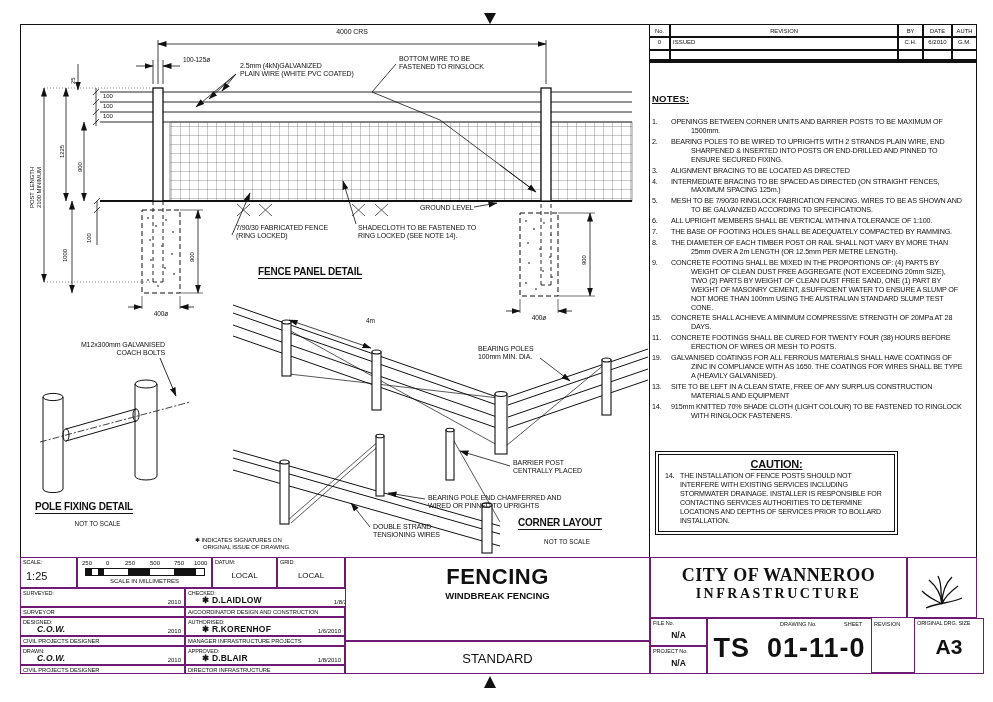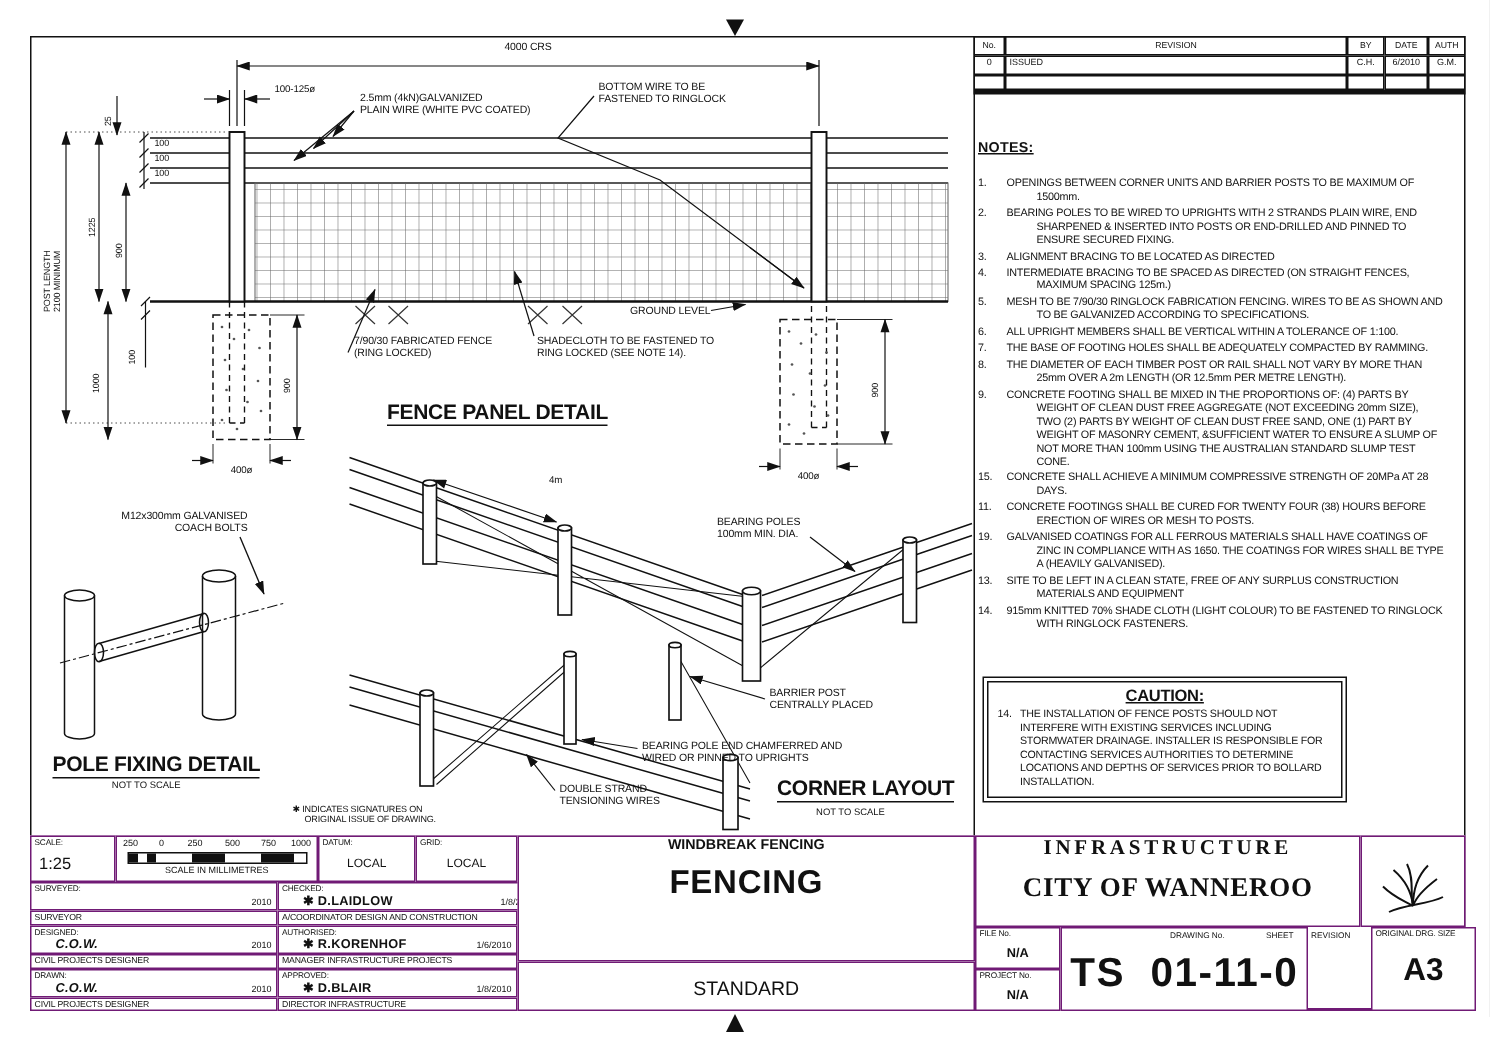--- a/index.html
+++ b/index.html
@@ -4,21 +4,21 @@
 <style>
   html,body{margin:0;padding:0;background:#e8e8e8}
   .page{position:relative;width:993px;height:702px;background:#ffffff;font-family:"Liberation Sans",sans-serif;color:#111;overflow:hidden}
   .frame{position:absolute;left:20px;top:24px;width:957px;height:650px;border:1.6px solid #111;box-sizing:border-box}
   svg.draw{position:absolute;left:0;top:0;z-index:1}
   .lbl{position:absolute;white-space:nowrap;font-size:7px;line-height:1.18;color:#111;z-index:2;letter-spacing:-0.1px}
   .c{text-align:center}
   .r{text-align:right}
   .rot{transform:rotate(-90deg);transform-origin:0 0}
   .t6{font-size:6px}.t65{font-size:6.5px}
-  .ttl{position:absolute;font-weight:bold;font-size:14px;letter-spacing:-0.2px;border-bottom:1.6px solid #111;padding-bottom:1px;white-space:nowrap;z-index:2}
+  .ttl{position:absolute;font-weight:bold;font-size:10px;letter-spacing:-0.2px;border-bottom:1.6px solid #111;padding-bottom:1px;white-space:nowrap;z-index:2}
   .nts{position:absolute;font-size:6.3px;white-space:nowrap;z-index:2}
   .cell{position:absolute;box-sizing:border-box;border:1px solid #701a75;background:#fff;z-index:2}
   .cl{position:absolute;top:1px;left:2px;font-size:5.5px;letter-spacing:-0.1px;white-space:nowrap}
   .vline{position:absolute;width:0;border-left:1px solid #111;z-index:2}
   .notes-col{position:absolute;left:652px;top:93px;width:320px;z-index:2}
   .notes-title{font-weight:bold;font-size:9.5px;text-decoration:underline;letter-spacing:0.2px}
   .note{display:flex;margin-bottom:2px;font-size:7.2px;line-height:1.24;letter-spacing:-0.15px}
   .nn{width:19px;flex:none}
   .nt{width:272px;padding-left:20px;text-indent:-20px}
   .caution{position:absolute;left:655px;top:451px;width:243px;height:84px;border:1.6px solid #111;box-sizing:border-box;z-index:2;background:#fff}
@@ -444,30 +444,30 @@
   <div class="cell" style="left:185px;top:646px;width:160px;height:19px">
     <span class="cl">APPROVED:</span>
     <span class="nm">✱ D.BLAIR</span>
     <span class="dt">1/8/2010</span>
   </div>
   <div class="cell" style="left:185px;top:665px;width:160px;height:9px">
       <span class="rl">DIRECTOR INFRASTRUCTURE</span>
     </div>
 
   <div class="cell" style="left:345px;top:557px;width:305px;height:84px">
+    <div class="c" style="margin-top:6px;font-size:22px;font-weight:bold;letter-spacing:0.5px">FENCING</div>
     <div class="c" style="font-size:9.5px;font-weight:bold">WINDBREAK FENCING</div>
-    <div class="c" style="margin-top:6px;font-size:22px;font-weight:bold;letter-spacing:0.5px">FENCING</div>
   </div>
   <div class="cell" style="left:345px;top:641px;width:305px;height:33px">
     <div class="c" style="margin-top:9px;font-size:13px">STANDARD</div>
   </div>
 
   <div class="cell" style="left:650px;top:557px;width:257px;height:61px">
+    <div class="org-name" style="margin-top:7px;font-size:18px;letter-spacing:0.5px">CITY OF WANNEROO</div>
     <div class="org-name" style="font-size:14px;letter-spacing:2.5px">INFRASTRUCTURE</div>
-    <div class="org-name" style="margin-top:7px;font-size:18px;letter-spacing:0.5px">CITY OF WANNEROO</div>
   </div>
   <div class="cell" style="left:907px;top:557px;width:70px;height:61px">
     <svg width="68" height="59" viewBox="0 0 68 59">
       <g stroke="#111" stroke-width="1.3" fill="none">
         <path d="M34,46 C33,36 28,28 21,22"></path>
         <path d="M34,46 C34,34 37,26 44,19"></path>
         <path d="M34,46 C32,38 35,28 30,18"></path>
         <path d="M34,46 C36,40 42,34 50,28"></path>
         <path d="M34,46 C27,42 21,40 14,33"></path>
         <path d="M18,50 C28,45 44,45 54,40"></path>

